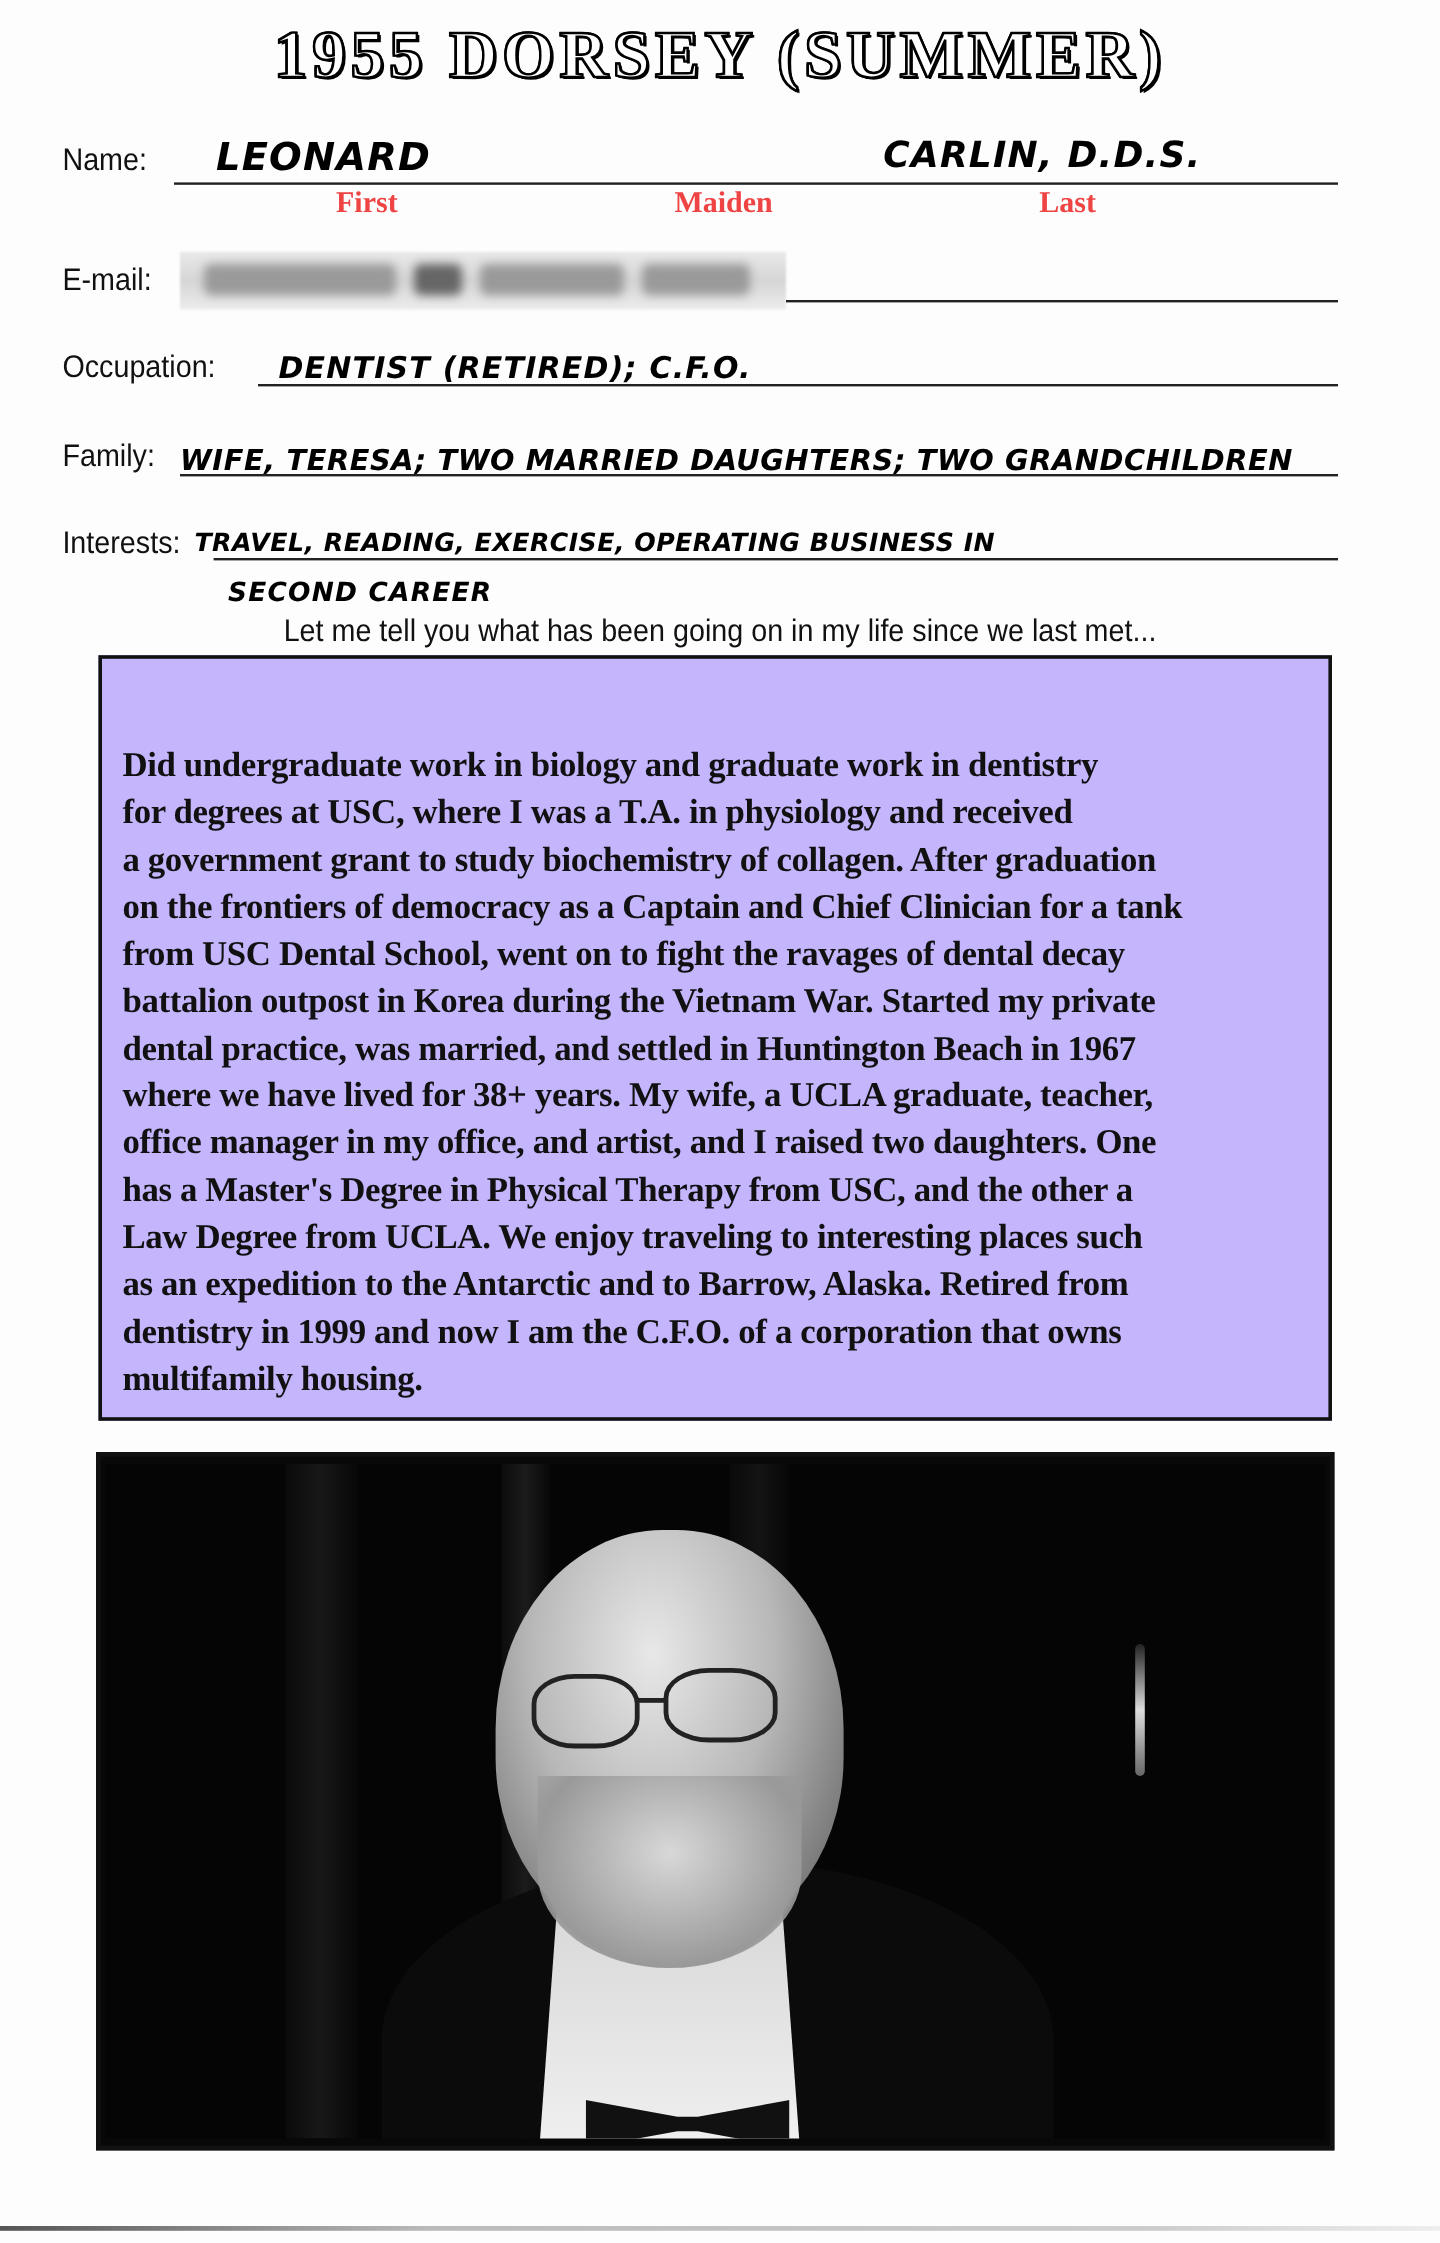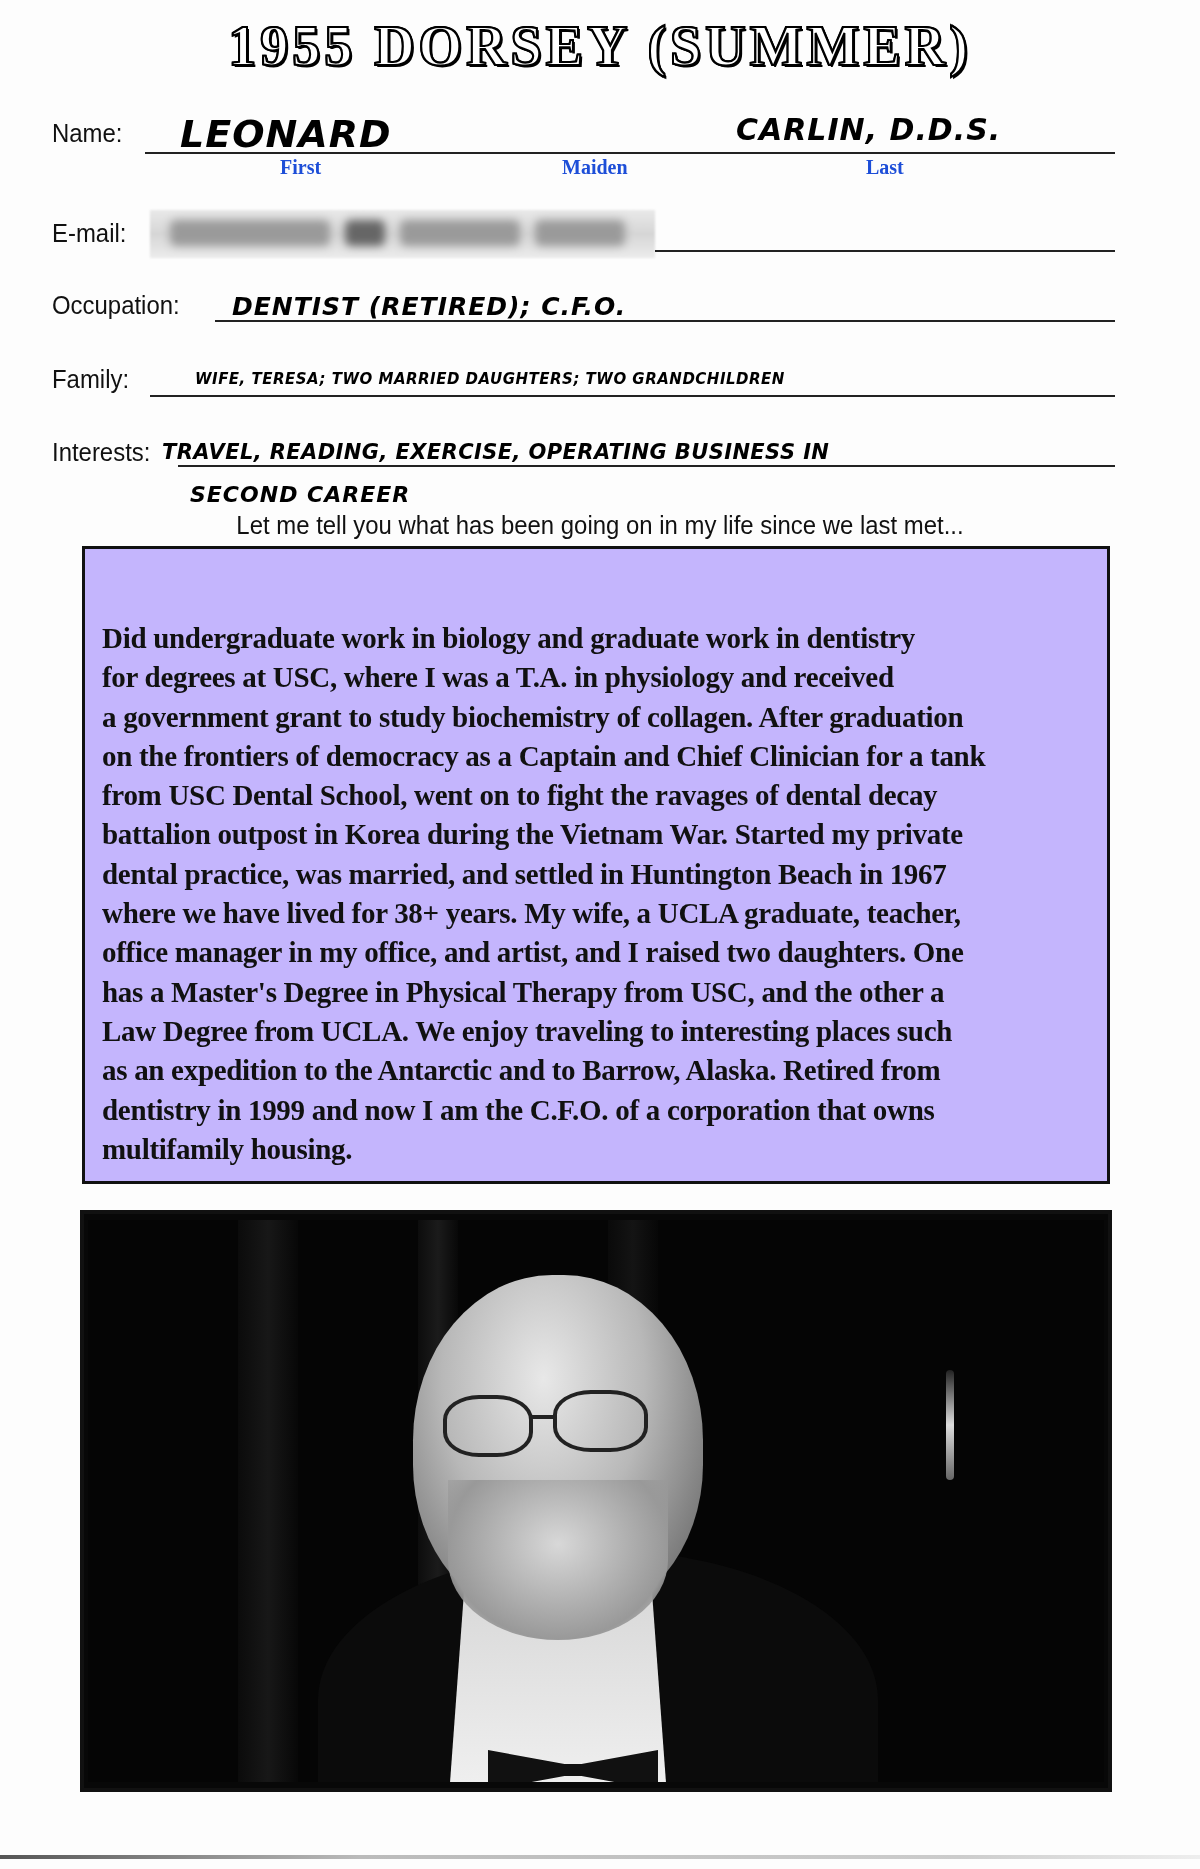--- a/index.html
+++ b/index.html
@@ -26,21 +26,21 @@
     font-family: "Liberation Sans", sans-serif; font-size: 26px; color: #111;
     transform: scaleX(0.92); transform-origin: left center;
   }
   .rule { height: 2px; background: #222; }
   .hand {
     font-family: "DejaVu Sans", sans-serif; font-weight: bold;
     color: #000; letter-spacing: 1px; text-transform: uppercase;
     font-style: italic;
   }
   .sub {
-    font-family: "Liberation Serif", serif; font-weight: bold; font-size: 20px; color: #1d4ed8;
+    font-family: "Liberation Serif", serif; font-weight: bold; font-size: 25px; color: #ef4444;
   }
 
   .email-blur {
     left: 150px; top: 210px; width: 505px; height: 48px;
     background: linear-gradient(180deg, #e9e9e9 0%, #d6d6d6 50%, #ececec 100%);
     filter: blur(1px);
   }
   .email-blur .smudge {
     position: absolute; top: 10px; height: 26px; background: #9a9a9a; filter: blur(4px); border-radius: 6px;
   }
@@ -69,42 +69,42 @@
   .photo-inner { position: absolute; left: 4px; top: 6px; right: 4px; bottom: 6px; background: #050505; overflow: hidden; }
   .curtain { position: absolute; top: 0; bottom: 0; background: linear-gradient(90deg, #111, #2a2a2a, #0a0a0a); }
   .bottom-rule { left: 0; top: 1855px; width: 1200px; height: 4px; background: linear-gradient(90deg,#555,#bbb 30%,#ccc 80%,#eee); }
 </style>
 </head>
 <body>
 
 <div class="abs title">1955 DORSEY (SUMMER)</div>
 
 <div class="abs label" style="left:52px; top:118px;">Name:</div>
-<div class="abs hand" style="left:180px; top:112px; font-size:38px;">Leonard</div>
+<div class="abs hand" style="left:180px; top:112px; font-size:32px;">Leonard</div>
 <div class="abs hand" style="left:736px; top:112px; font-size:30px;">Carlin, D.D.S.</div>
 <div class="abs rule" style="left:145px; top:152px; width:970px;"></div>
 <div class="abs sub" style="left:280px; top:156px;">First</div>
 <div class="abs sub" style="left:562px; top:156px;">Maiden</div>
 <div class="abs sub" style="left:866px; top:156px;">Last</div>
 
 <div class="abs label" style="left:52px; top:218px;">E-mail:</div>
 <div class="abs email-blur">
   <div class="smudge" style="left:20px; width:160px;"></div>
   <div class="smudge" style="left:195px; width:40px; background:#666;"></div>
   <div class="smudge" style="left:250px; width:120px;"></div>
   <div class="smudge" style="left:385px; width:90px;"></div>
 </div>
 <div class="abs rule" style="left:655px; top:250px; width:460px;"></div>
 
 <div class="abs label" style="left:52px; top:290px;">Occupation:</div>
 <div class="abs hand" style="left:232px; top:292px; font-size:25px;">Dentist (Retired); C.F.O.</div>
 <div class="abs rule" style="left:215px; top:320px; width:900px;"></div>
 
 <div class="abs label" style="left:52px; top:364px;">Family:</div>
-<div class="abs hand" style="left:150px; top:370px; font-size:15px; letter-spacing:0.5px;margin-left:45px;">Wife, Teresa; Two married daughters; Two grandchildren</div>
+<div class="abs hand" style="left:150px; top:370px; font-size:24px; letter-spacing:0.5px;">Wife, Teresa; Two married daughters; Two grandchildren</div>
 <div class="abs rule" style="left:150px; top:395px; width:965px;"></div>
 
 <div class="abs label" style="left:52px; top:437px;">Interests:</div>
 <div class="abs hand" style="left:162px; top:440px; font-size:21px; letter-spacing:0.4px;">Travel, Reading, Exercise, Operating business in</div>
 <div class="abs rule" style="left:178px; top:465px; width:937px;"></div>
 <div class="abs hand" style="left:190px; top:482px; font-size:22px;">second career</div>
 
 <div class="abs intro">Let me tell you what has been going on in my life since we last met...</div>
 
 <div class="abs story-box">

